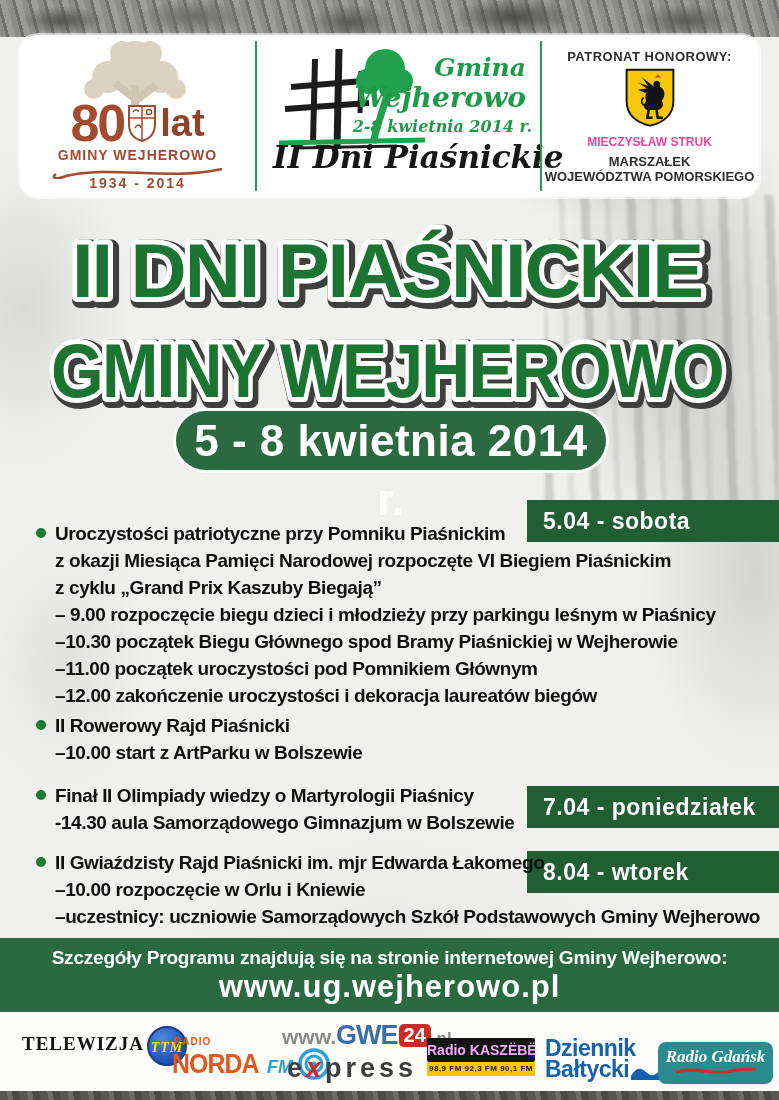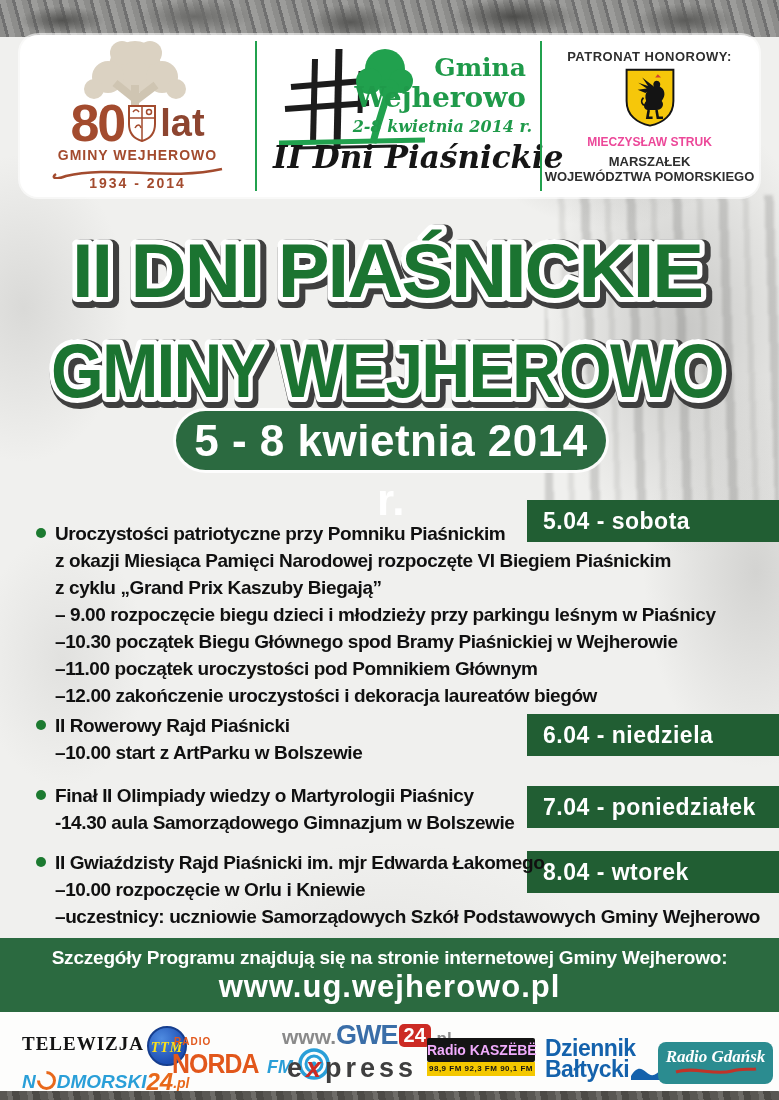--- a/index.html
+++ b/index.html
@@ -39,21 +39,21 @@
   .row80{position:absolute;left:0;top:58px;width:235px;text-align:center;white-space:nowrap;}
   .num80{font-size:52px;font-weight:bold;color:#a34b2e;letter-spacing:-2px;vertical-align:middle;}
   .crest{vertical-align:middle;margin:0 3px;}
   .lat80{font-size:38px;font-weight:bold;color:#8d4530;vertical-align:middle;}
   .gw80{position:absolute;left:0;top:112px;width:235px;text-align:center;font-size:14px;font-weight:bold;color:#a34b2e;letter-spacing:1px;}
   .swoosh{position:absolute;left:28px;top:128px;}
   .yr80{position:absolute;left:0;top:140px;width:235px;text-align:center;font-size:14px;font-weight:bold;color:#a34b2e;letter-spacing:2px;}
 
   .colcenter{position:absolute;left:235px;top:0;width:285px;height:162px;}
   .crosses{position:absolute;left:22px;top:6px;}
-  .g-script{position:absolute;right:14px;font-family:"DejaVu Serif","Liberation Serif",serif;font-weight:bold;color:#1f9a4a;white-space:nowrap;}
+  .g-script{position:absolute;right:14px;font-family:"DejaVu Serif","Liberation Serif",serif;font-style:italic;font-weight:bold;color:#1f9a4a;white-space:nowrap;}
   .g1{top:18px;font-size:25px;}
   .g2{top:46px;font-size:28px;}
   .g-date{position:absolute;right:8px;top:82px;font-family:"DejaVu Serif","Liberation Serif",serif;font-style:italic;font-weight:bold;font-size:16px;color:#1f9a4a;white-space:nowrap;}
   .g-event{position:absolute;left:18px;top:104px;width:260px;text-align:center;font-family:"DejaVu Serif","Liberation Serif",serif;font-style:italic;font-weight:bold;font-size:31px;color:#161616;white-space:nowrap;}
 
   .colpat{position:absolute;left:520px;top:0;width:219px;height:162px;text-align:center;color:#2e2e2e;}
   .p-label{position:absolute;left:0;top:14px;width:219px;font-size:13px;font-weight:bold;letter-spacing:.5px;}
   .shield{position:absolute;left:84px;top:32px;}
   .p-name{position:absolute;left:0;top:100px;width:219px;font-size:12px;font-weight:bold;color:#ec4899;}
   .p-t1{position:absolute;left:0;top:119px;width:219px;font-size:13px;font-weight:bold;}
@@ -210,21 +210,20 @@
   </svg>
   <svg class="tl tl2" viewBox="0 0 714 100">
     <text class="t-dark" x="360" y="78" text-anchor="middle" font-size="76" textLength="672" lengthAdjust="spacingAndGlyphs">GMINY WEJHEROWO</text>
     <text class="t-white" x="357" y="75" text-anchor="middle" font-size="76" textLength="672" lengthAdjust="spacingAndGlyphs">GMINY WEJHEROWO</text>
     <text class="t-green" x="357" y="75" text-anchor="middle" font-size="76" textLength="672" lengthAdjust="spacingAndGlyphs">GMINY WEJHEROWO</text>
   </svg>
   <div class="pill">5 - 8 kwietnia 2014 r.</div>
 
 
   <div class="badge" style="top:500px">5.04 - sobota</div>
-  <div class="badge" style="top:714px">6.04 - niedziela</div>
   <div class="badge" style="top:786px">7.04 - poniedziałek</div>
   <div class="badge" style="top:851px">8.04 - wtorek</div>
 
   <div class="pitem" style="top:520px">
     <span class="dot"></span>
     <div class="ln">Uroczystości patriotyczne przy Pomniku Piaśnickim</div>
     <div class="ln">z okazji Miesiąca Pamięci Narodowej rozpoczęte VI Biegiem Piaśnickim</div>
     <div class="ln">z cyklu „Grand Prix Kaszuby Biegają”</div>
     <div class="ln">– 9.00 rozpoczęcie biegu dzieci i młodzieży przy parkingu leśnym w Piaśnicy</div>
     <div class="ln">–10.30 początek Biegu Głównego spod Bramy Piaśnickiej w Wejherowie</div>
@@ -249,21 +248,20 @@
   </div>
 
   <div class="infobar">
     <div class="ib1">Szczegóły Programu znajdują się na stronie internetowej Gminy Wejherowo:</div>
     <div class="ib2">www.ug.wejherowo.pl</div>
   </div>
 
   <div class="footer">
     <div class="sp sp-ttm">
       <div class="ttm-row1"><span>TELEWIZJA</span><span class="ttm-circle">TTM</span></div>
-      <div class="ttm-row2"><span>N</span><span class="swirl"></span><span>DMORSKI</span><span class="nad24">24</span><span class="nadpl">.pl</span></div>
     </div>
 
     <div class="sp sp-norda">
       <div class="norda-radio">RADIO</div>
       <span class="norda-name">NORDA</span><span class="norda-fm">FM</span><svg class="norda-rings" width="34" height="34" viewBox="0 0 34 34">
         <circle cx="17" cy="17" r="14" fill="none" stroke="#2a9fd8" stroke-width="3.5"></circle>
         <circle cx="17" cy="17" r="8" fill="none" stroke="#2a9fd8" stroke-width="3"></circle>
         <circle cx="17" cy="17" r="2.5" fill="#2a9fd8"></circle>
       </svg>
     </div>

